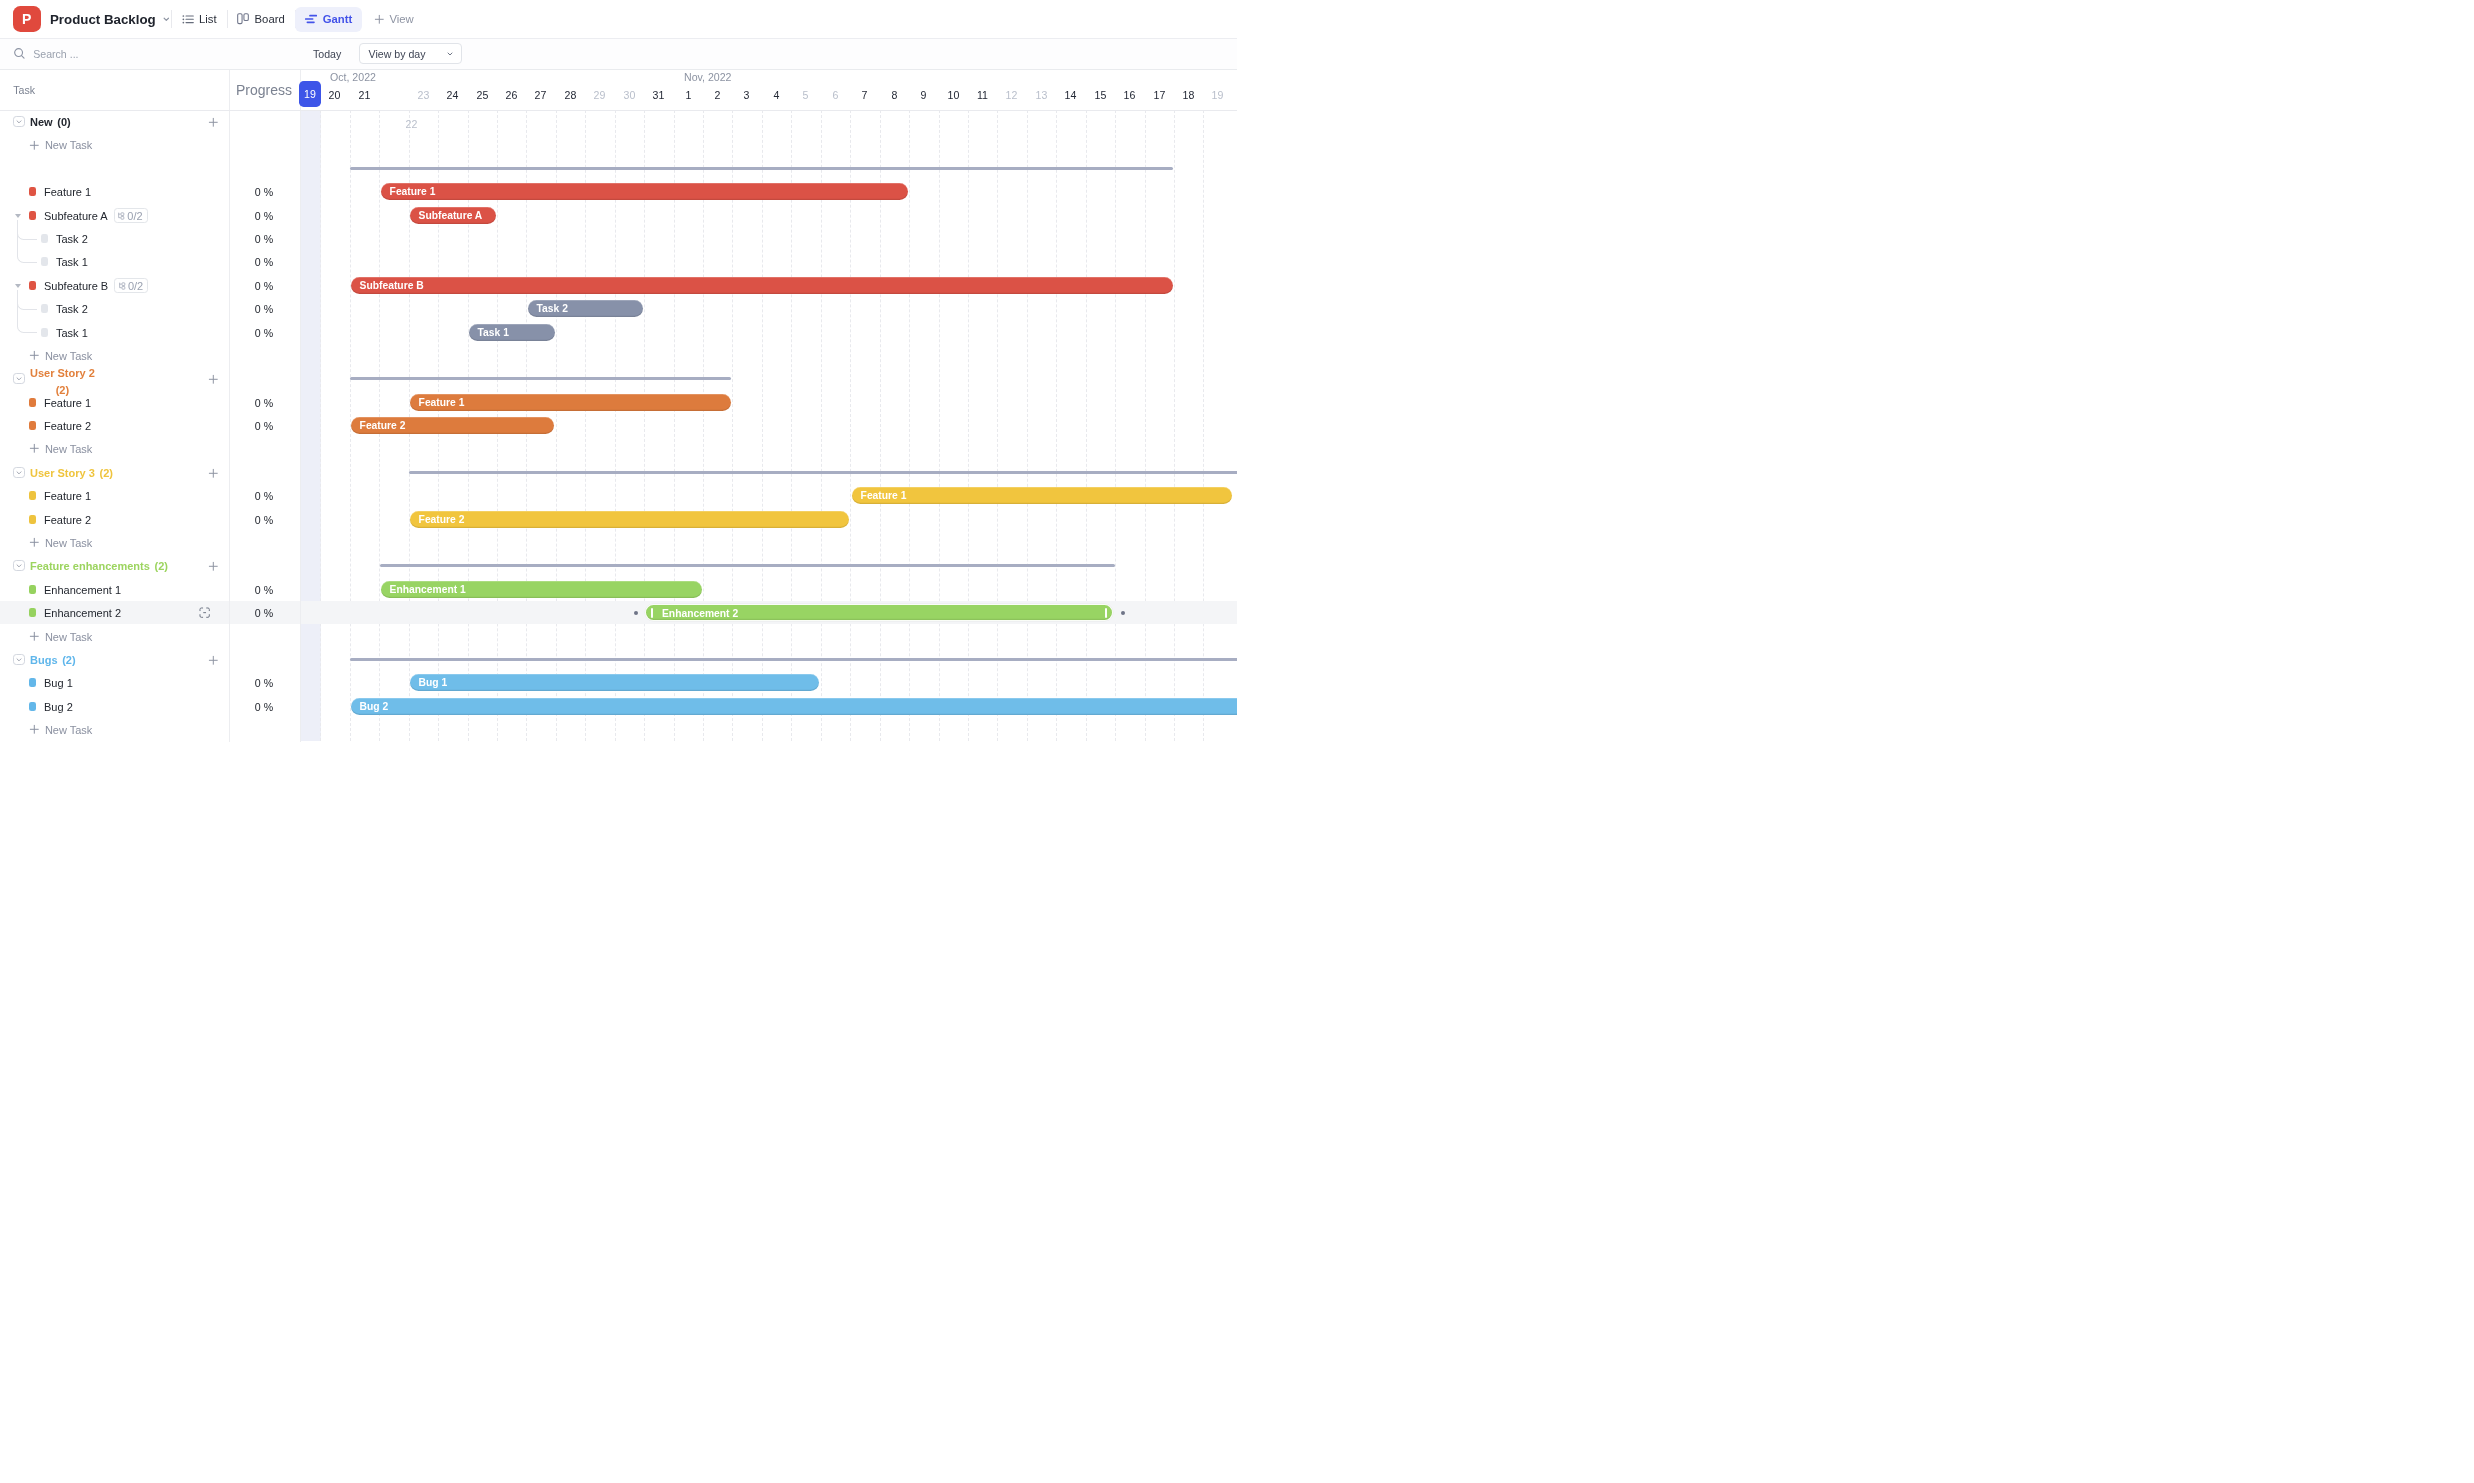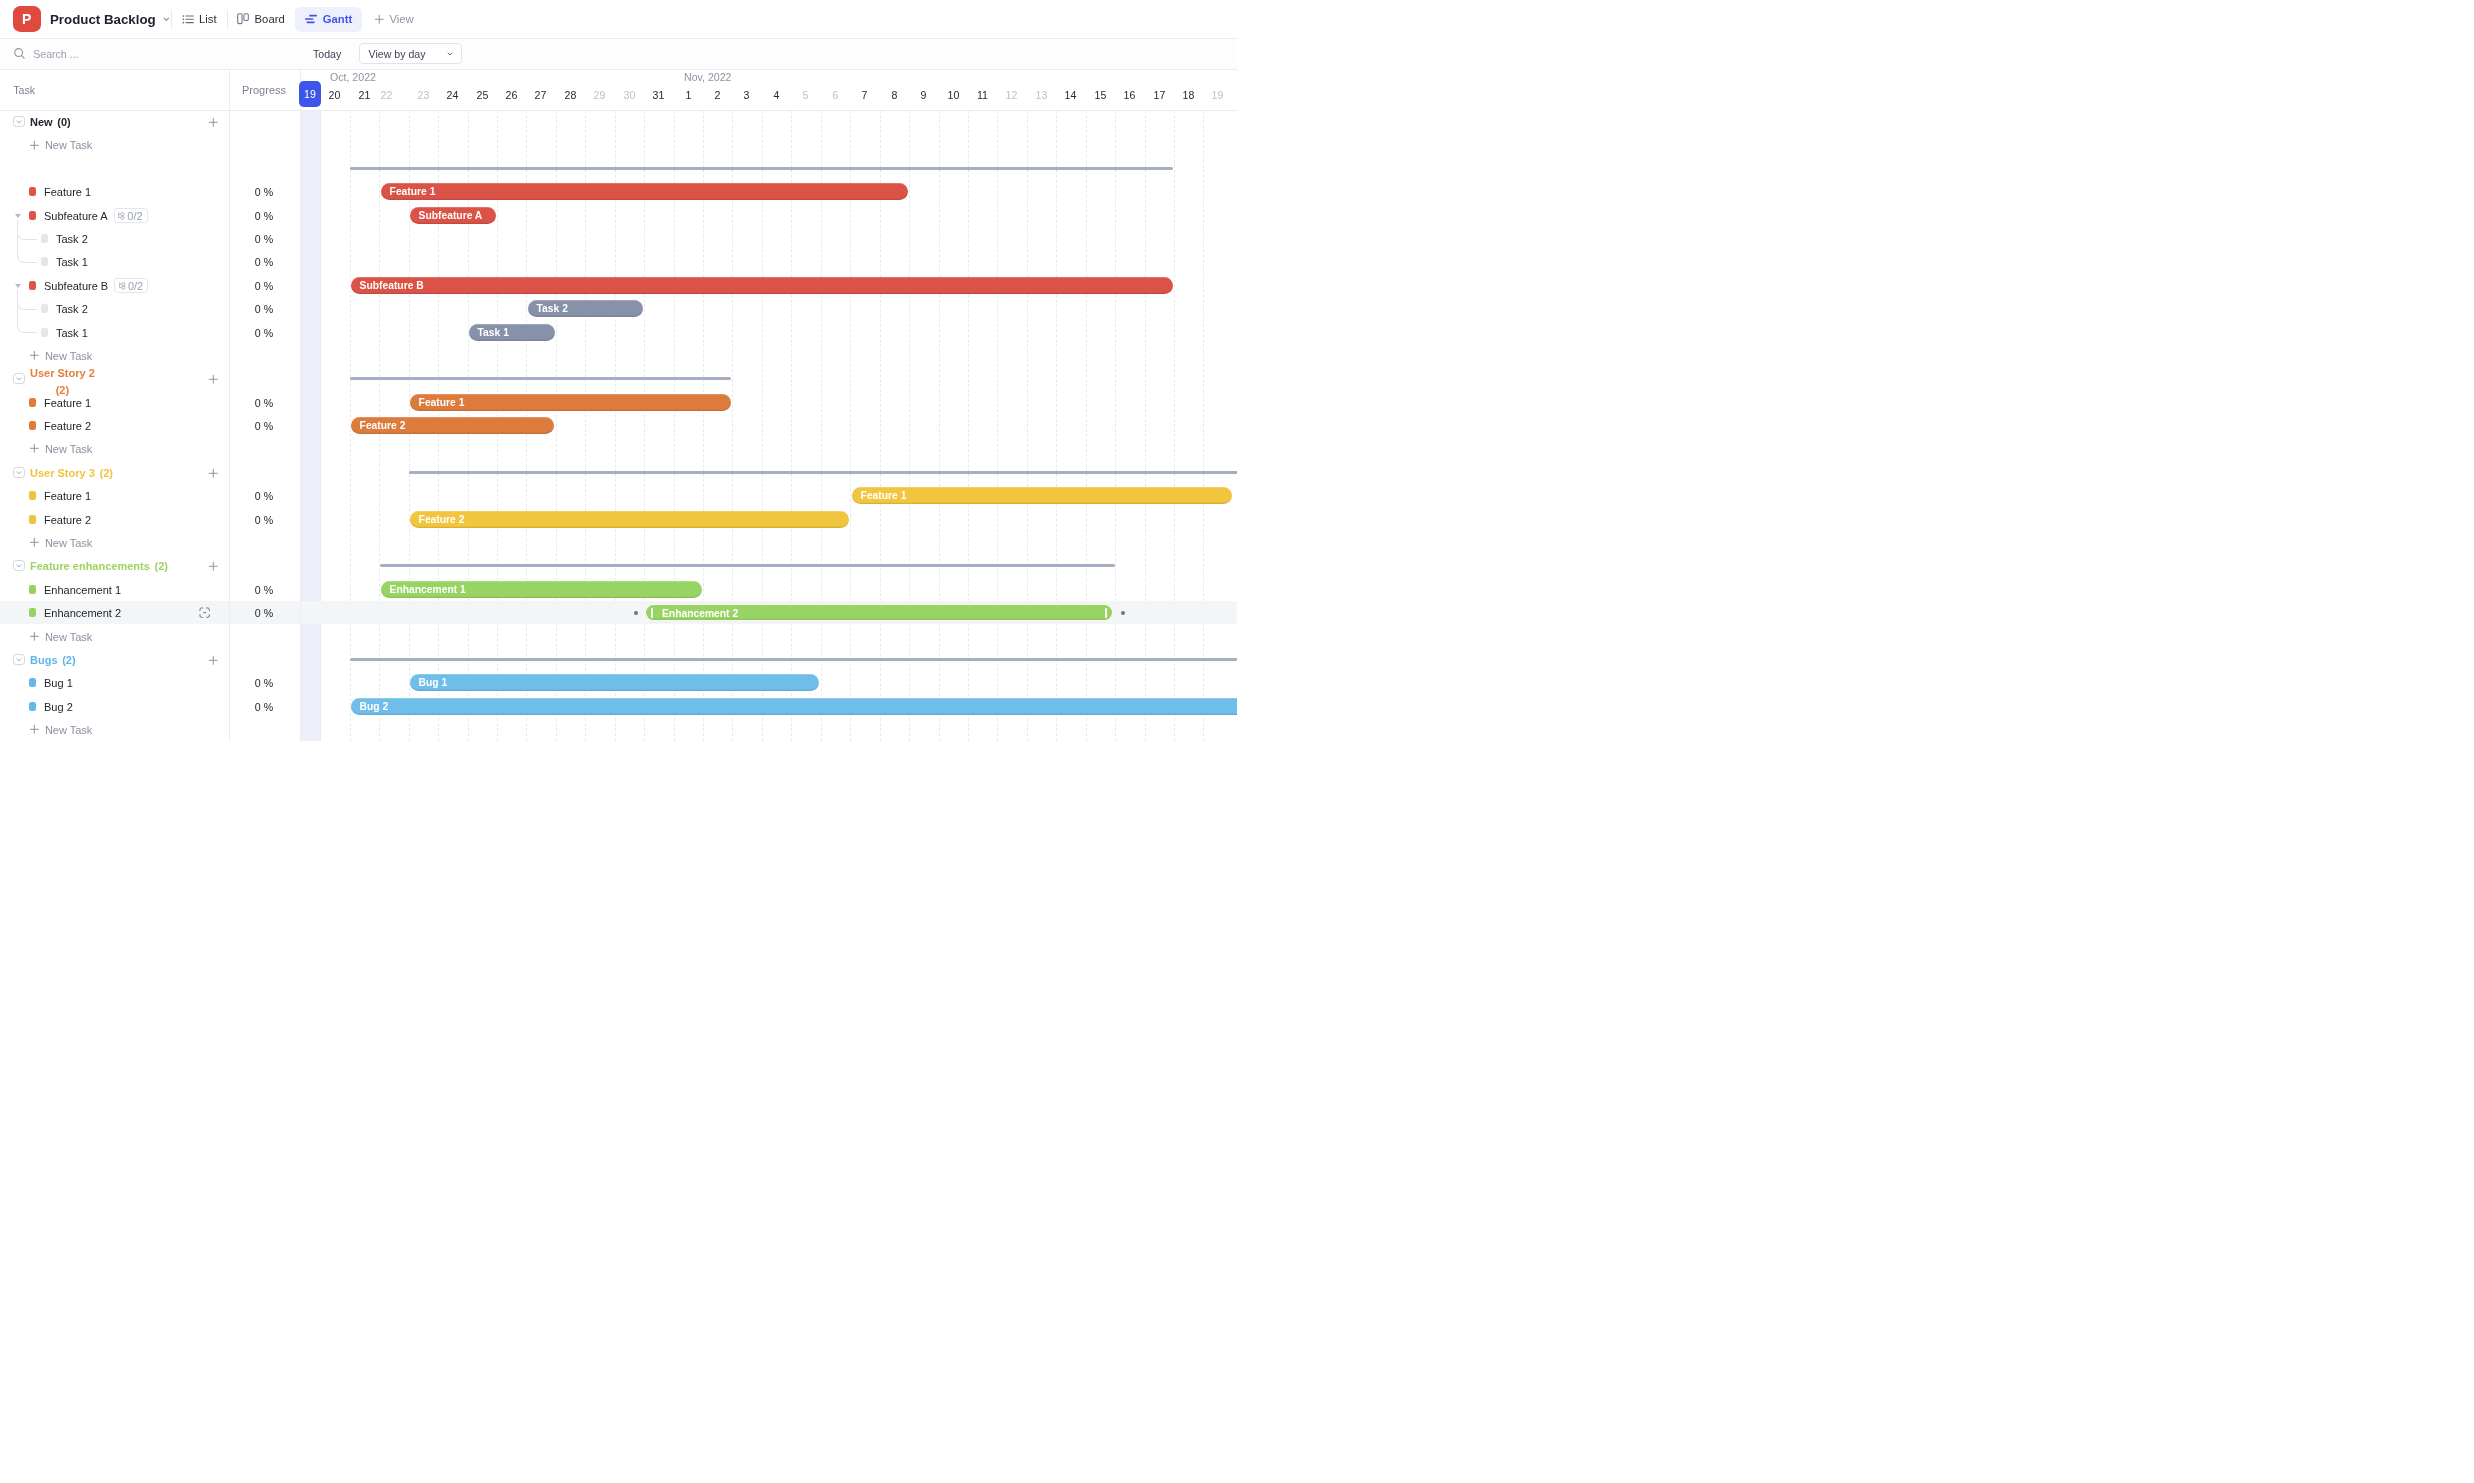--- a/index.html
+++ b/index.html
@@ -37,21 +37,21 @@
           border-radius:4px;background:#fff;display:flex;align-items:center;
           justify-content:space-between;padding:0 6.6px 0 8.6px;font-size:10.6px;color:#3F4555;
           box-sizing:border-box;cursor:pointer;}
 
   
   .grid-header{position:absolute;left:0;top:69px;width:100%;height:41px;background:#fff;
                border-bottom:0.7px solid #E9EAEE;z-index:50;}
   .col-head-task{position:absolute;left:13.3px;top:0;height:41px;display:flex;align-items:center;
                  font-size:10.6px;color:#7B8291;}
   .col-head-progress{position:absolute;left:229px;width:70px;top:0;height:41px;display:flex;
-                     align-items:center;justify-content:center;font-size:11px;color:#7B8291;}
+                     align-items:center;justify-content:center;font-size:14px;color:#7B8291;}
   .hdr-vline{position:absolute;top:0;width:0.7px;height:41px;background:#ECEDF0;}
   .month-label{position:absolute;top:2px;height:13.3px;line-height:13.3px;font-size:10.6px;color:#8C93A2;}
   .day-num{position:absolute;top:16px;height:20px;line-height:20px;text-align:center;
            font-size:10.6px;color:#242936;font-weight:500;}
   .day-num.weekend{color:#B9BFCB;font-weight:400;}
   .today-badge{position:absolute;left:299px;top:12px;width:22px;height:26px;border-radius:4.7px;
                background:#3D55E8;color:#fff;font-size:10.6px;font-weight:500;
                display:flex;align-items:center;justify-content:center;}
 
   
@@ -190,21 +190,21 @@
     <div class="hdr-vline" style="left:229px"></div>
     <div class="hdr-vline" style="left:300px"></div>
     <div id="months">
         <div class="month-label" style="left: 310px; margin-left: 20px;">Oct, 2022</div>
         <div class="month-label" style="left: 684px;">Nov, 2022</div>
       </div>
     <div id="days">
         <div class="today-badge">19</div>
         <div class="day-num" style="left: 320px; width: 29px;">20</div>
         <div class="day-num" style="left: 350px; width: 29px;">21</div>
-        <div class="day-num weekend" style="left: 372px; width: 29px;">22</div>
+        <div class="day-num weekend" style="left: 397px; width: 29px; margin-top: 29px;">22</div>
         <div class="day-num weekend" style="left: 409px; width: 29px;">23</div>
         <div class="day-num" style="left: 438px; width: 29px;">24</div>
         <div class="day-num" style="left: 468px; width: 29px;">25</div>
         <div class="day-num" style="left: 497px; width: 29px;">26</div>
         <div class="day-num" style="left: 526px; width: 29px;">27</div>
         <div class="day-num" style="left: 556px; width: 29px;">28</div>
         <div class="day-num weekend" style="left: 585px; width: 29px;">29</div>
         <div class="day-num weekend" style="left: 615px; width: 29px;">30</div>
         <div class="day-num" style="left: 644px; width: 29px;">31</div>
         <div class="day-num" style="left: 674px; width: 29px;">1</div>

